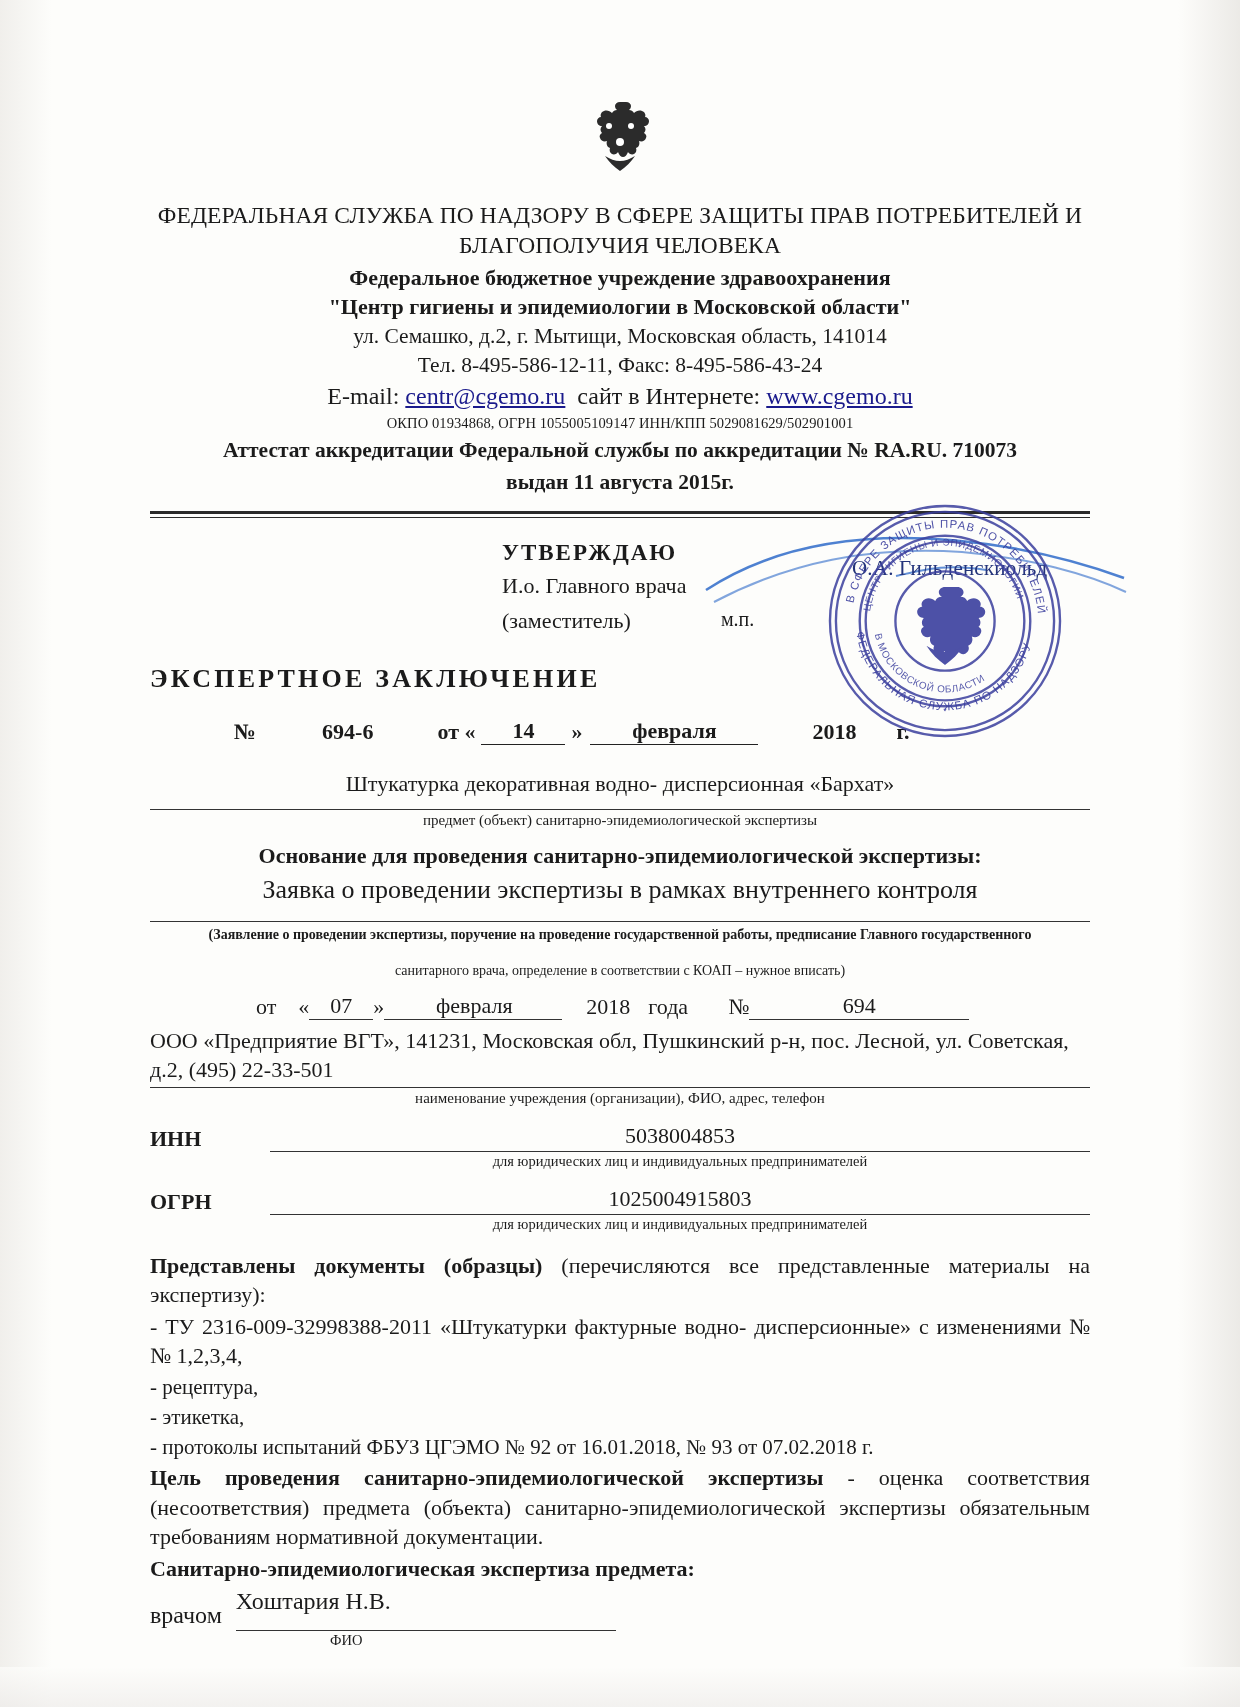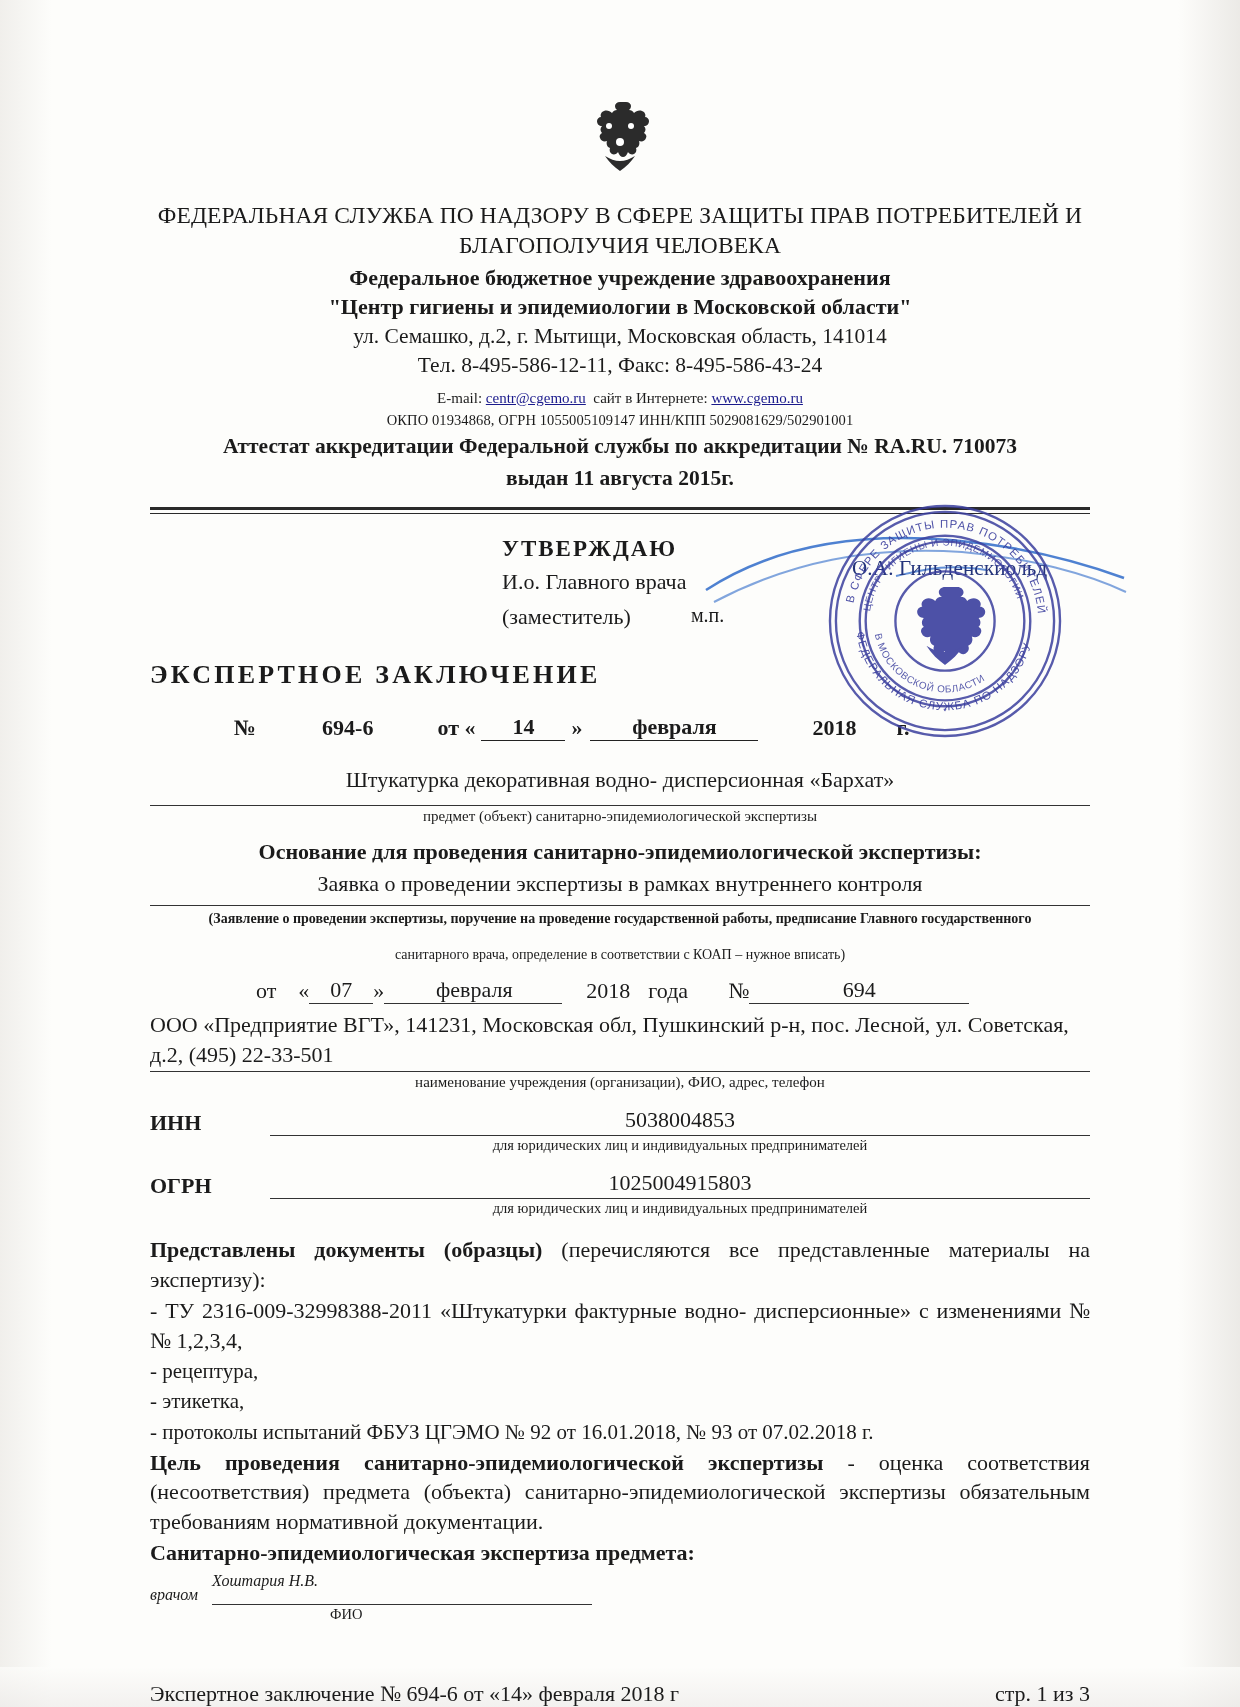--- a/index.html
+++ b/index.html
@@ -73,22 +73,22 @@
   }
   .org-addr {
     font-size: 21.5px;
     margin-top: 2px;
   }
   .org-tel {
     font-size: 21.5px;
     margin-top: 1px;
   }
   .org-mail {
-    font-size: 15px;
-    margin-top: 9px;
+    font-size: 24px;
+    margin-top: 1px;
   }
   .org-mail a, .link {
     color: #1a1a8c;
     text-decoration: underline;
   }
   .org-codes {
     font-size: 14.5px;
     margin-top: 3px;
     letter-spacing: .1px;
   }
@@ -127,21 +127,21 @@
   .approve-l1 {
     font-size: 22px;
     margin-left: 352px;
     margin-top: 7px;
   }
   .approve-l2row {
     margin-left: 352px;
     margin-top: 9px;
     font-size: 22px;
     display: flex;
-    gap: 60px;
+    gap: 90px;
   }
   .mp { font-size: 20px; }
   .doc-title {
     text-align: left;
     font-size: 26px;
     font-weight: bold;
     letter-spacing: 3.2px;
     margin-top: 30px;
   }
   .numrow {
@@ -194,23 +194,23 @@
     width: 940px;
     margin: 14px auto 0 auto;
     text-align: center;
     font-size: 22px;
     font-weight: bold;
   }
   .osnov-val {
     width: 940px;
     margin: 6px auto 0 auto;
     text-align: center;
-    font-size: 22px;
+    font-size: 26px;
     border-bottom: 1.4px solid #333;
-    padding-bottom: 8px;
+    padding-bottom: 16px;
   }
   .caption-small {
     font-size: 14px;
     text-align: center;
     margin-top: 2px;
     line-height: 1.5;
     font-weight: bold;
   }
   .caption-small2 {
     font-size: 14px;
@@ -274,22 +274,21 @@
   }
   .body p { margin: 0 0 2px 0; }
   .b { font-weight: bold; }
   .just { text-align: justify; }
   .doc-item { margin-top: 2px; }
   .dash-item { margin-top: 2px; }
   .small-item { font-size: 21px; }
   .doctor-row {
     display: flex;
     align-items: flex-end;
-    font-size: 16px;
-    font-style: italic;
+    font-size: 24px;
   }
   .doctor-row .u {
     display: inline-block;
     width: 380px;
     border-bottom: 1.5px solid #333;
     margin-left: 14px;
     padding-bottom: 13px;
   }
   .cap-fio {
     width: 940px;

